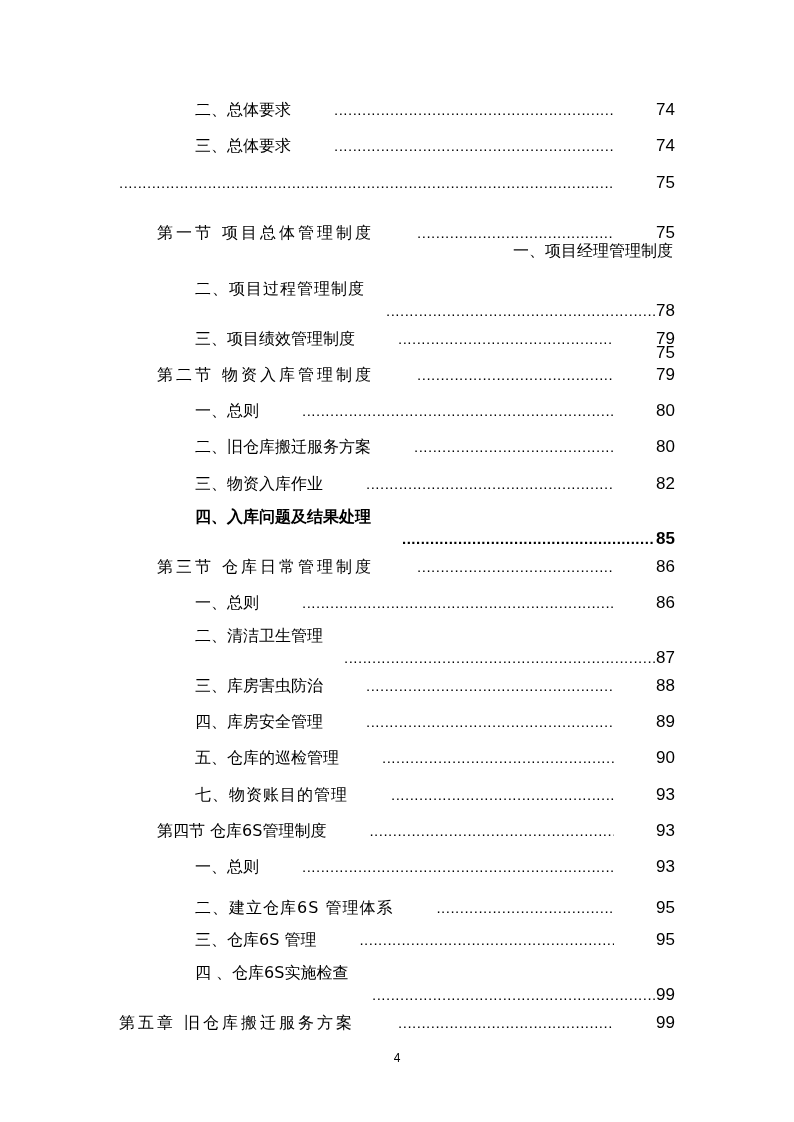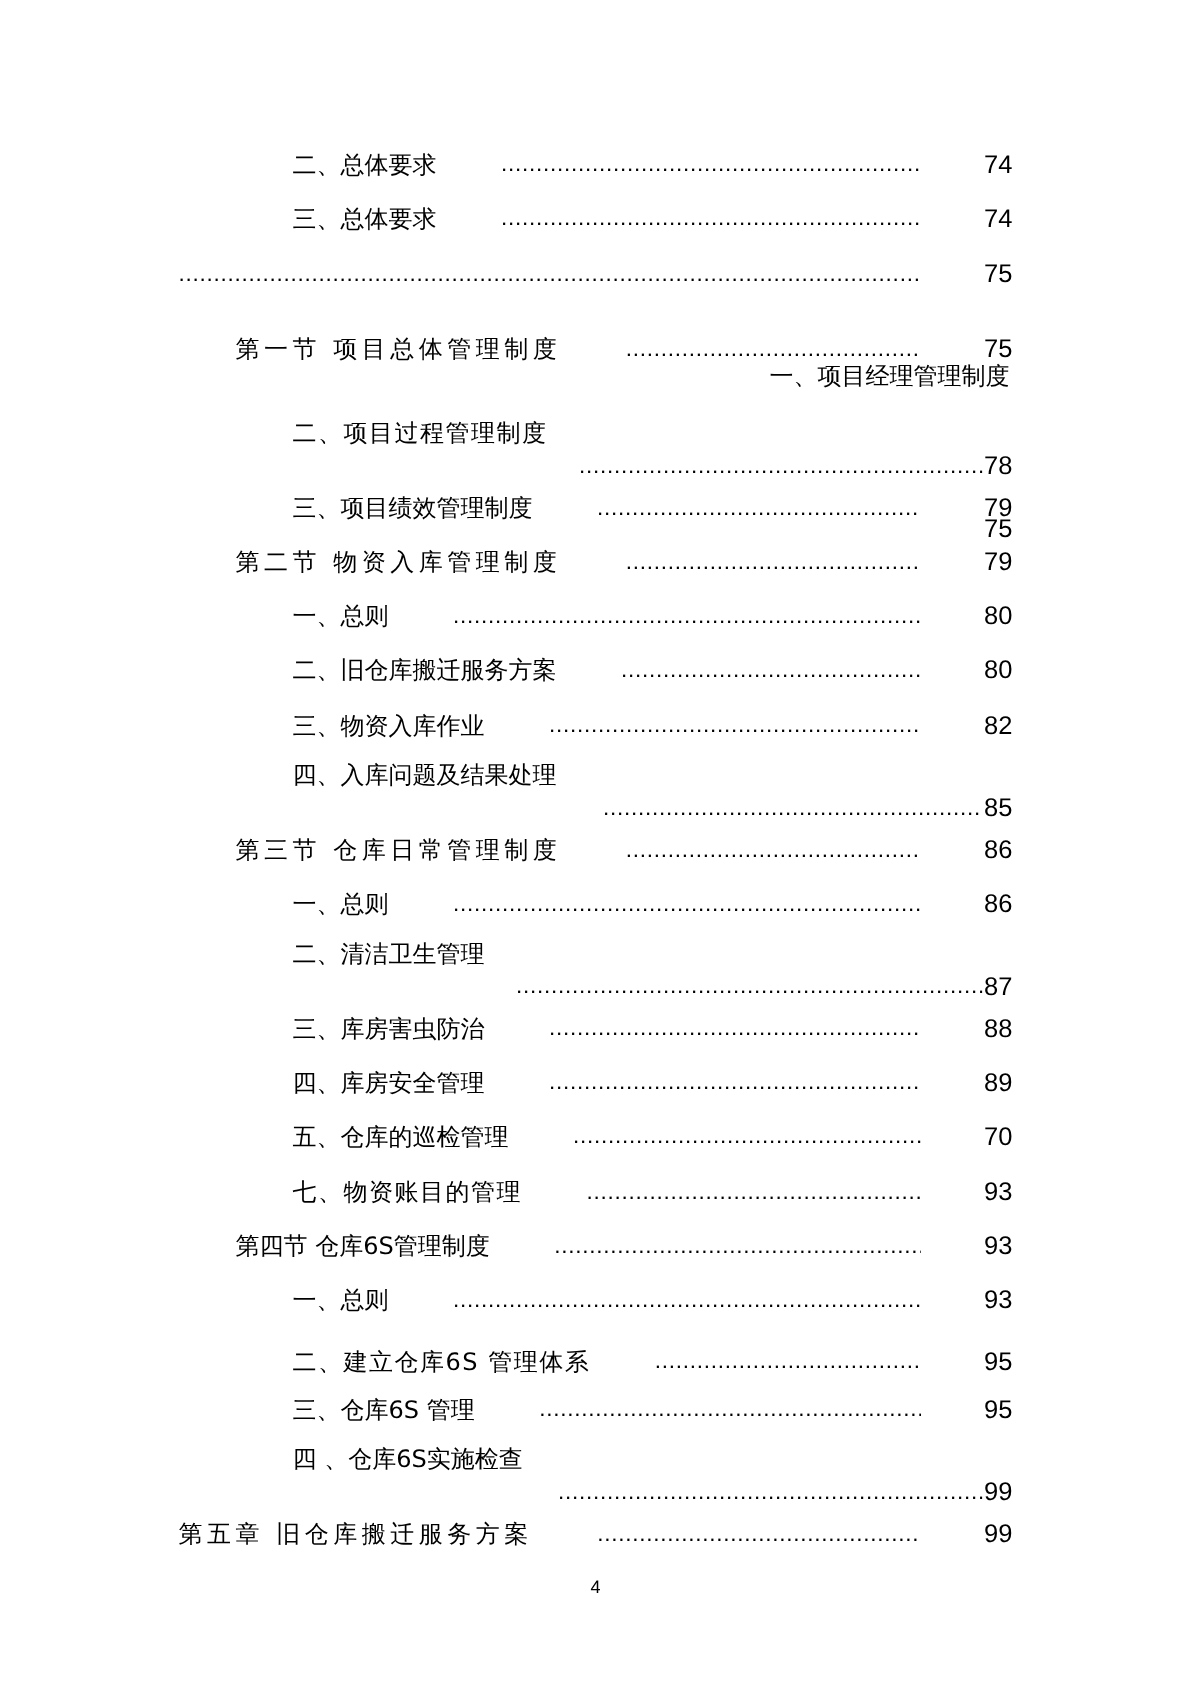--- a/index.html
+++ b/index.html
@@ -89,21 +89,21 @@
     <span class="dots">........................................................................................................................................................................</span>
     <span class="page">80</span>
   </div>
 
   <div class="row l3" style="left:195px; width:480px; top:470px;">
     <span class="title">三、物资入库作业</span>
     <span class="dots">........................................................................................................................................................................</span>
     <span class="page">82</span>
   </div>
 
-  <div class="wrap l3" style="left:195px; width:480px; top:507px; height:46px;">
+  <div class="wrap l3" style="left:195px; width:480px; top:507px; height:46px;font-weight:bold;">
     <span class="title">四、入库问题及结果处理</span>
     <div class="second" style="left:207px;">
       <span class="dots">........................................................................................................................................................................</span>
       <span class="page">85</span>
     </div>
   </div>
 
   <div class="row l2 spaced" style="left:157px; width:518px; top:553px;">
     <span class="title">第三节 仓库日常管理制度</span>
     <span class="dots">........................................................................................................................................................................</span>
@@ -132,21 +132,21 @@
 
   <div class="row l3" style="left:195px; width:480px; top:708px;">
     <span class="title">四、库房安全管理</span>
     <span class="dots">........................................................................................................................................................................</span>
     <span class="page">89</span>
   </div>
 
   <div class="row l3" style="left:195px; width:480px; top:744px;">
     <span class="title">五、仓库的巡检管理</span>
     <span class="dots">........................................................................................................................................................................</span>
-    <span class="page">70</span>
+    <span class="page">90</span>
   </div>
 
   <div class="row l3" style="left:195px; width:480px; top:781px;">
     <span class="title" style="letter-spacing:1px;">七、物资账目的管理</span>
     <span class="dots">........................................................................................................................................................................</span>
     <span class="page">93</span>
   </div>
 
   <div class="row l2" style="left:157px; width:518px; top:817px;">
     <span class="title">第四节 仓库6S管理制度</span>

